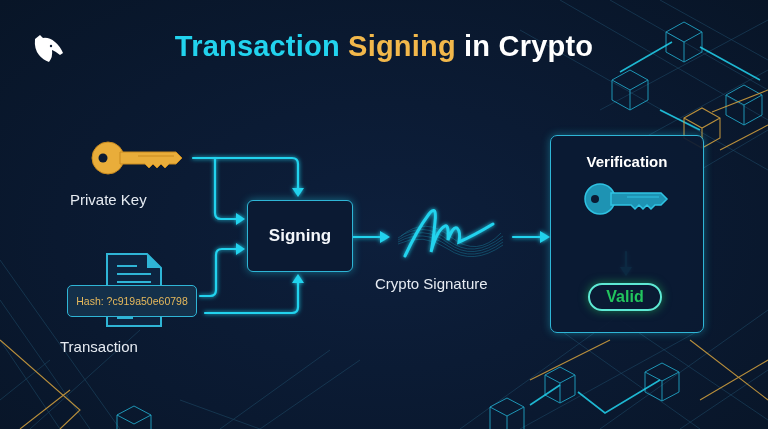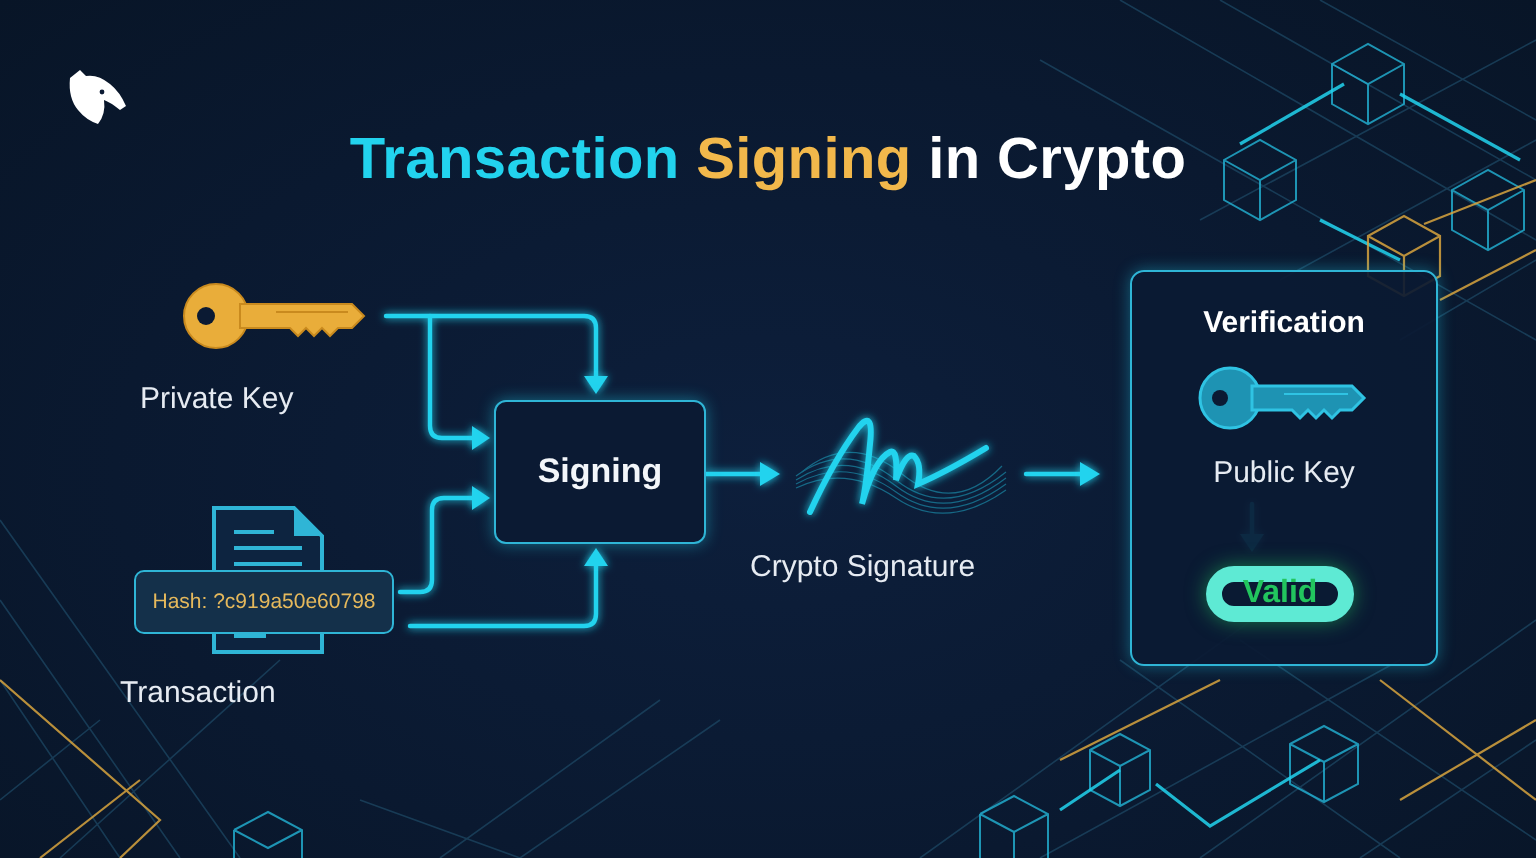--- a/index.html
+++ b/index.html
@@ -1,29 +1,29 @@
 <!DOCTYPE html>
 <html><head>
 <meta charset="utf-8">
 <style>
   html,body{margin:0;padding:0;}
   body{width:768px;height:429px;overflow:hidden;background:#0b1a33;font-family:"Liberation Sans",sans-serif;}
   .canvas{position:relative;width:768px;height:429px;background:radial-gradient(ellipse at 50% 55%, #0d1f3c 0%, #0a1930 60%, #081527 100%);overflow:hidden;}
   .bg{position:absolute;left:0;top:0;}
-  .title{position:absolute;left:0;top:30px;width:768px;text-align:center;font-weight:700;font-size:29px;letter-spacing:0.2px;margin-top:34px;}
+  .title{position:absolute;left:0;top:30px;width:768px;text-align:center;font-weight:700;font-size:29px;letter-spacing:0.2px;}
   .title .t1{color:#22d3ee;}
   .title .t2{color:#f2b84b;}
   .title .t3{color:#ffffff;}
   .logo{position:absolute;left:31px;top:33px;width:34px;height:30px;}
   .label{position:absolute;color:#e6ebf2;font-size:15px;line-height:20px;}
   .signing-box{position:absolute;left:247px;top:200px;width:104px;height:70px;border:1.5px solid #2fb5d6;border-radius:6px;box-shadow:0 0 8px rgba(34,211,238,0.45);display:flex;align-items:center;justify-content:center;color:#f3f6fa;font-weight:700;font-size:17px;background:#0b1a33;}
-  .verif-box{position:absolute;left:565px;top:135px;width:152px;height:196px;border:1.5px solid #2fb5d6;border-radius:7px;box-shadow:0 0 8px rgba(34,211,238,0.4);background:rgba(11,26,51,0.92);}
+  .verif-box{position:absolute;left:550px;top:135px;width:152px;height:196px;border:1.5px solid #2fb5d6;border-radius:7px;box-shadow:0 0 8px rgba(34,211,238,0.4);background:rgba(11,26,51,0.92);}
   .verif-title{position:absolute;left:0;top:17px;width:100%;text-align:center;color:#ffffff;font-weight:700;font-size:15px;}
   .pubkey-label{position:absolute;left:0;top:92px;width:100%;text-align:center;color:#e6ebf2;font-size:15px;}
-  .valid-badge{position:absolute;left:37px;top:147px;width:74px;height:28px;border:8px solid #5eead4;border-radius:16px;color:#22c55e;font-weight:700;font-size:16px;display:flex;align-items:center;justify-content:center;box-shadow:0 0 10px rgba(34,197,94,0.55);box-sizing:border-box;}
+  .valid-badge{position:absolute;left:37px;top:147px;width:74px;height:28px;border:2px solid #5eead4;border-radius:16px;color:#22c55e;font-weight:700;font-size:16px;display:flex;align-items:center;justify-content:center;box-shadow:0 0 10px rgba(34,197,94,0.55);box-sizing:border-box;}
   .hash-badge{position:absolute;left:67px;top:285px;width:130px;height:32px;border:1.5px solid #2fb5d6;border-radius:5px;background:#14304a;color:#e6b95c;font-size:10.5px;font-family:"Liberation Sans",sans-serif;display:flex;align-items:center;justify-content:center;box-sizing:border-box;}
 </style>
 </head>
 <body>
 
 <div class="canvas">
 
   <svg class="bg" width="768" height="429">
     <g stroke="#1e4a66" stroke-width="0.8" fill="none" opacity="0.7">
       <path d="M560 0 L768 120 M610 0 L768 90 M660 0 L768 60 M520 30 L768 170 M600 110 L768 20 M640 140 L768 70 M700 170 L768 130"></path>
@@ -145,17 +145,16 @@
   <div class="label" style="left:375px;top:274px;width:150px;">Crypto Signature</div>
 
   <div class="verif-box">
     <div class="verif-title">Verification</div>
     <svg style="position:absolute;left:32px;top:46px" width="86" height="34" viewBox="0 0 86 34">
       <path d="M17 2 A15 15 0 1 1 17 32 A15 15 0 1 1 17 2 Z" fill="#1e93b3" stroke="#2fc3e3" stroke-width="1.5"></path>
       <path d="M28 11 L78 11 L84 17 L78 23 L72 23 L68 27 L64 23 L60 27 L56 23 L52 27 L48 23 L28 23 Z" fill="#1e93b3" stroke="#2fc3e3" stroke-width="1.5"></path>
       <circle cx="12" cy="17" r="4" fill="#0b1a33"></circle>
       <path d="M44 15 L76 15" stroke="#2fc3e3" stroke-width="1"></path>
     </svg>
-    <div class="pubkey-label">Public Key</div>
     <div class="valid-badge">Valid</div>
   </div>
 
 </div>
 
 </body></html>

